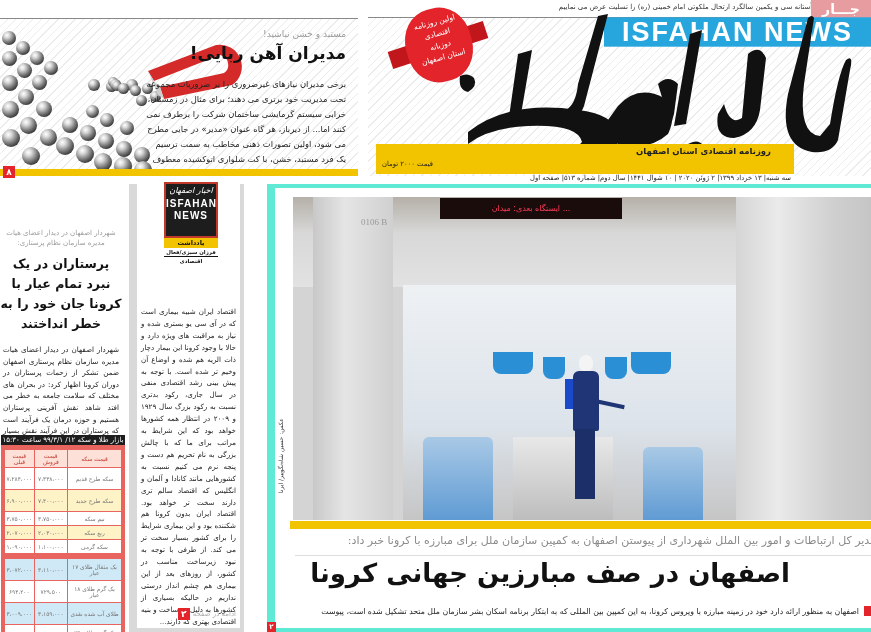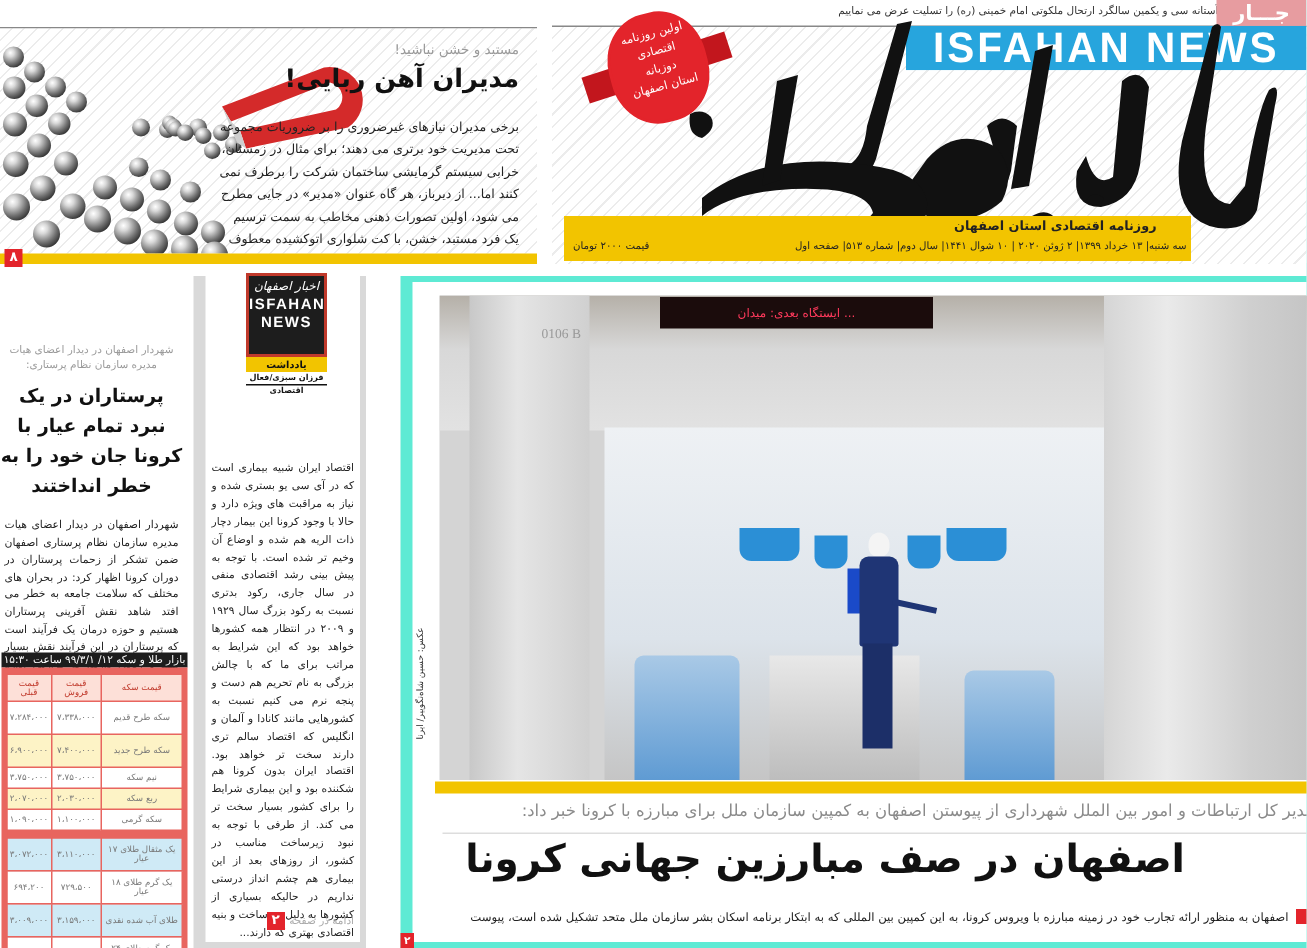--- a/index.html
+++ b/index.html
@@ -33,21 +33,21 @@
   #masthead .stripearea { position: absolute; left: 0; top: 18px; width: 503px; height: 158px; }
   #masthead .jaras { position: absolute; right: 0; top: 0; width: 60px; height: 18px; background: #e79ca0; color: #fff; font-weight: bold; font-size: 14px; text-align: center; line-height: 18px; }
   #masthead .isfahan-news { position: absolute; left: 236px; top: 18px; width: 267px; height: 28px; background: #27a5dd; color: #fff; font-family: "Liberation Sans", sans-serif; font-weight: bold; font-size: 27px; line-height: 28px; letter-spacing: 2px; text-align: center; transform: scaleY(1.05); }
   #masthead .calligraphy { position: absolute; left: 0; top: 14px; width: 503px; height: 160px; }
   #masthead .badge { position: absolute; left: 20px; top: 10px; width: 100px; height: 72px; }
   #masthead .badge .ribbon { position: absolute; left: 0; top: 26px; width: 100px; height: 18px; background: #c2161d; transform: rotate(-18deg); }
   #masthead .badge .seal { position: absolute; left: 20px; top: 0; width: 62px; height: 70px; background: #e3242b; border-radius: 45%; transform: rotate(-15deg); box-shadow: 0 0 0 2px #e3242b; }
   #masthead .badge .seal-text { position: absolute; left: 22px; top: 6px; width: 58px; font-size: 7.6px; line-height: 12px; color: #fff; text-align: center; transform: rotate(-15deg); direction: rtl; }
   #masthead .yellowband { position: absolute; left: 8px; top: 144px; width: 418px; height: 30px; background: #f2c400; }
   #masthead .tagline { position: absolute; right: 100px; top: 146px; font-size: 8.5px; font-weight: bold; color: #222; }
-  #masthead .dateline { position: absolute; right: 80px; top: 160px; font-size: 6.8px; color: #222; }
+  #masthead .dateline { position: absolute; right: 80px; top: 174px; font-size: 6.8px; color: #222; }
   #masthead .price { position: absolute; left: 14px; top: 160px; font-size: 6.8px; color: #222; }
 
   
   #leftcol { position: absolute; left: 0; top: 184px; width: 122px; height: 448px; }
   #leftcol .kicker { font-size: 7px; line-height: 10px; color: #9a9a9a; text-align: center; padding: 0 2px; margin-top: 44px; }
   #leftcol .headline { font-size: 12.5px; font-weight: bold; line-height: 20px; text-align: center; margin-top: 6px; color: #111; }
   #leftcol .body { font-size: 7.2px; line-height: 11.6px; color: #222; margin-top: 10px; padding: 0 3px; text-align: justify; }
   #leftcol .pagebadge { margin: 4px 3px 0 0; }
 
   
@@ -312,17 +312,17 @@
       <div class="led">ایستگاه بعدی: میدان ...</div>
       <div class="carnum">0106 B</div>
     </div>
     <div id="photo-credit" class="rtl">عکس: حسین شاه‌نگوییر/ ایرنا</div>
     <div class="yellowbar"></div>
     <div class="kicker rtl">مدیر کل ارتباطات و امور بین الملل شهرداری از پیوستن اصفهان به کمپین سازمان ملل برای مبارزه با کرونا خبر داد:</div>
     <div class="kickrule"></div>
     <div class="headline rtl">اصفهان در صف مبارزین جهانی کرونا</div>
     <div class="lead">
       <span class="sq"></span>
-      <span>اصفهان به منظور ارائه تجارب خود در زمینه مبارزه با ویروس کرونا، به این کمپین بین المللی که به ابتکار برنامه اسکان بشر سازمان ملل متحد تشکیل شده است، پیوست</span>
+      <span>اصفهان به منظور ارائه دارد خود در زمینه مبارزه با ویروس کرونا، به این کمپین بین المللی که به ابتکار برنامه اسکان بشر سازمان ملل متحد تشکیل شده است، پیوست</span>
     </div>
   </div>
   <span class="pagebadge">۲</span>
 </div>
 
 </body></html>

